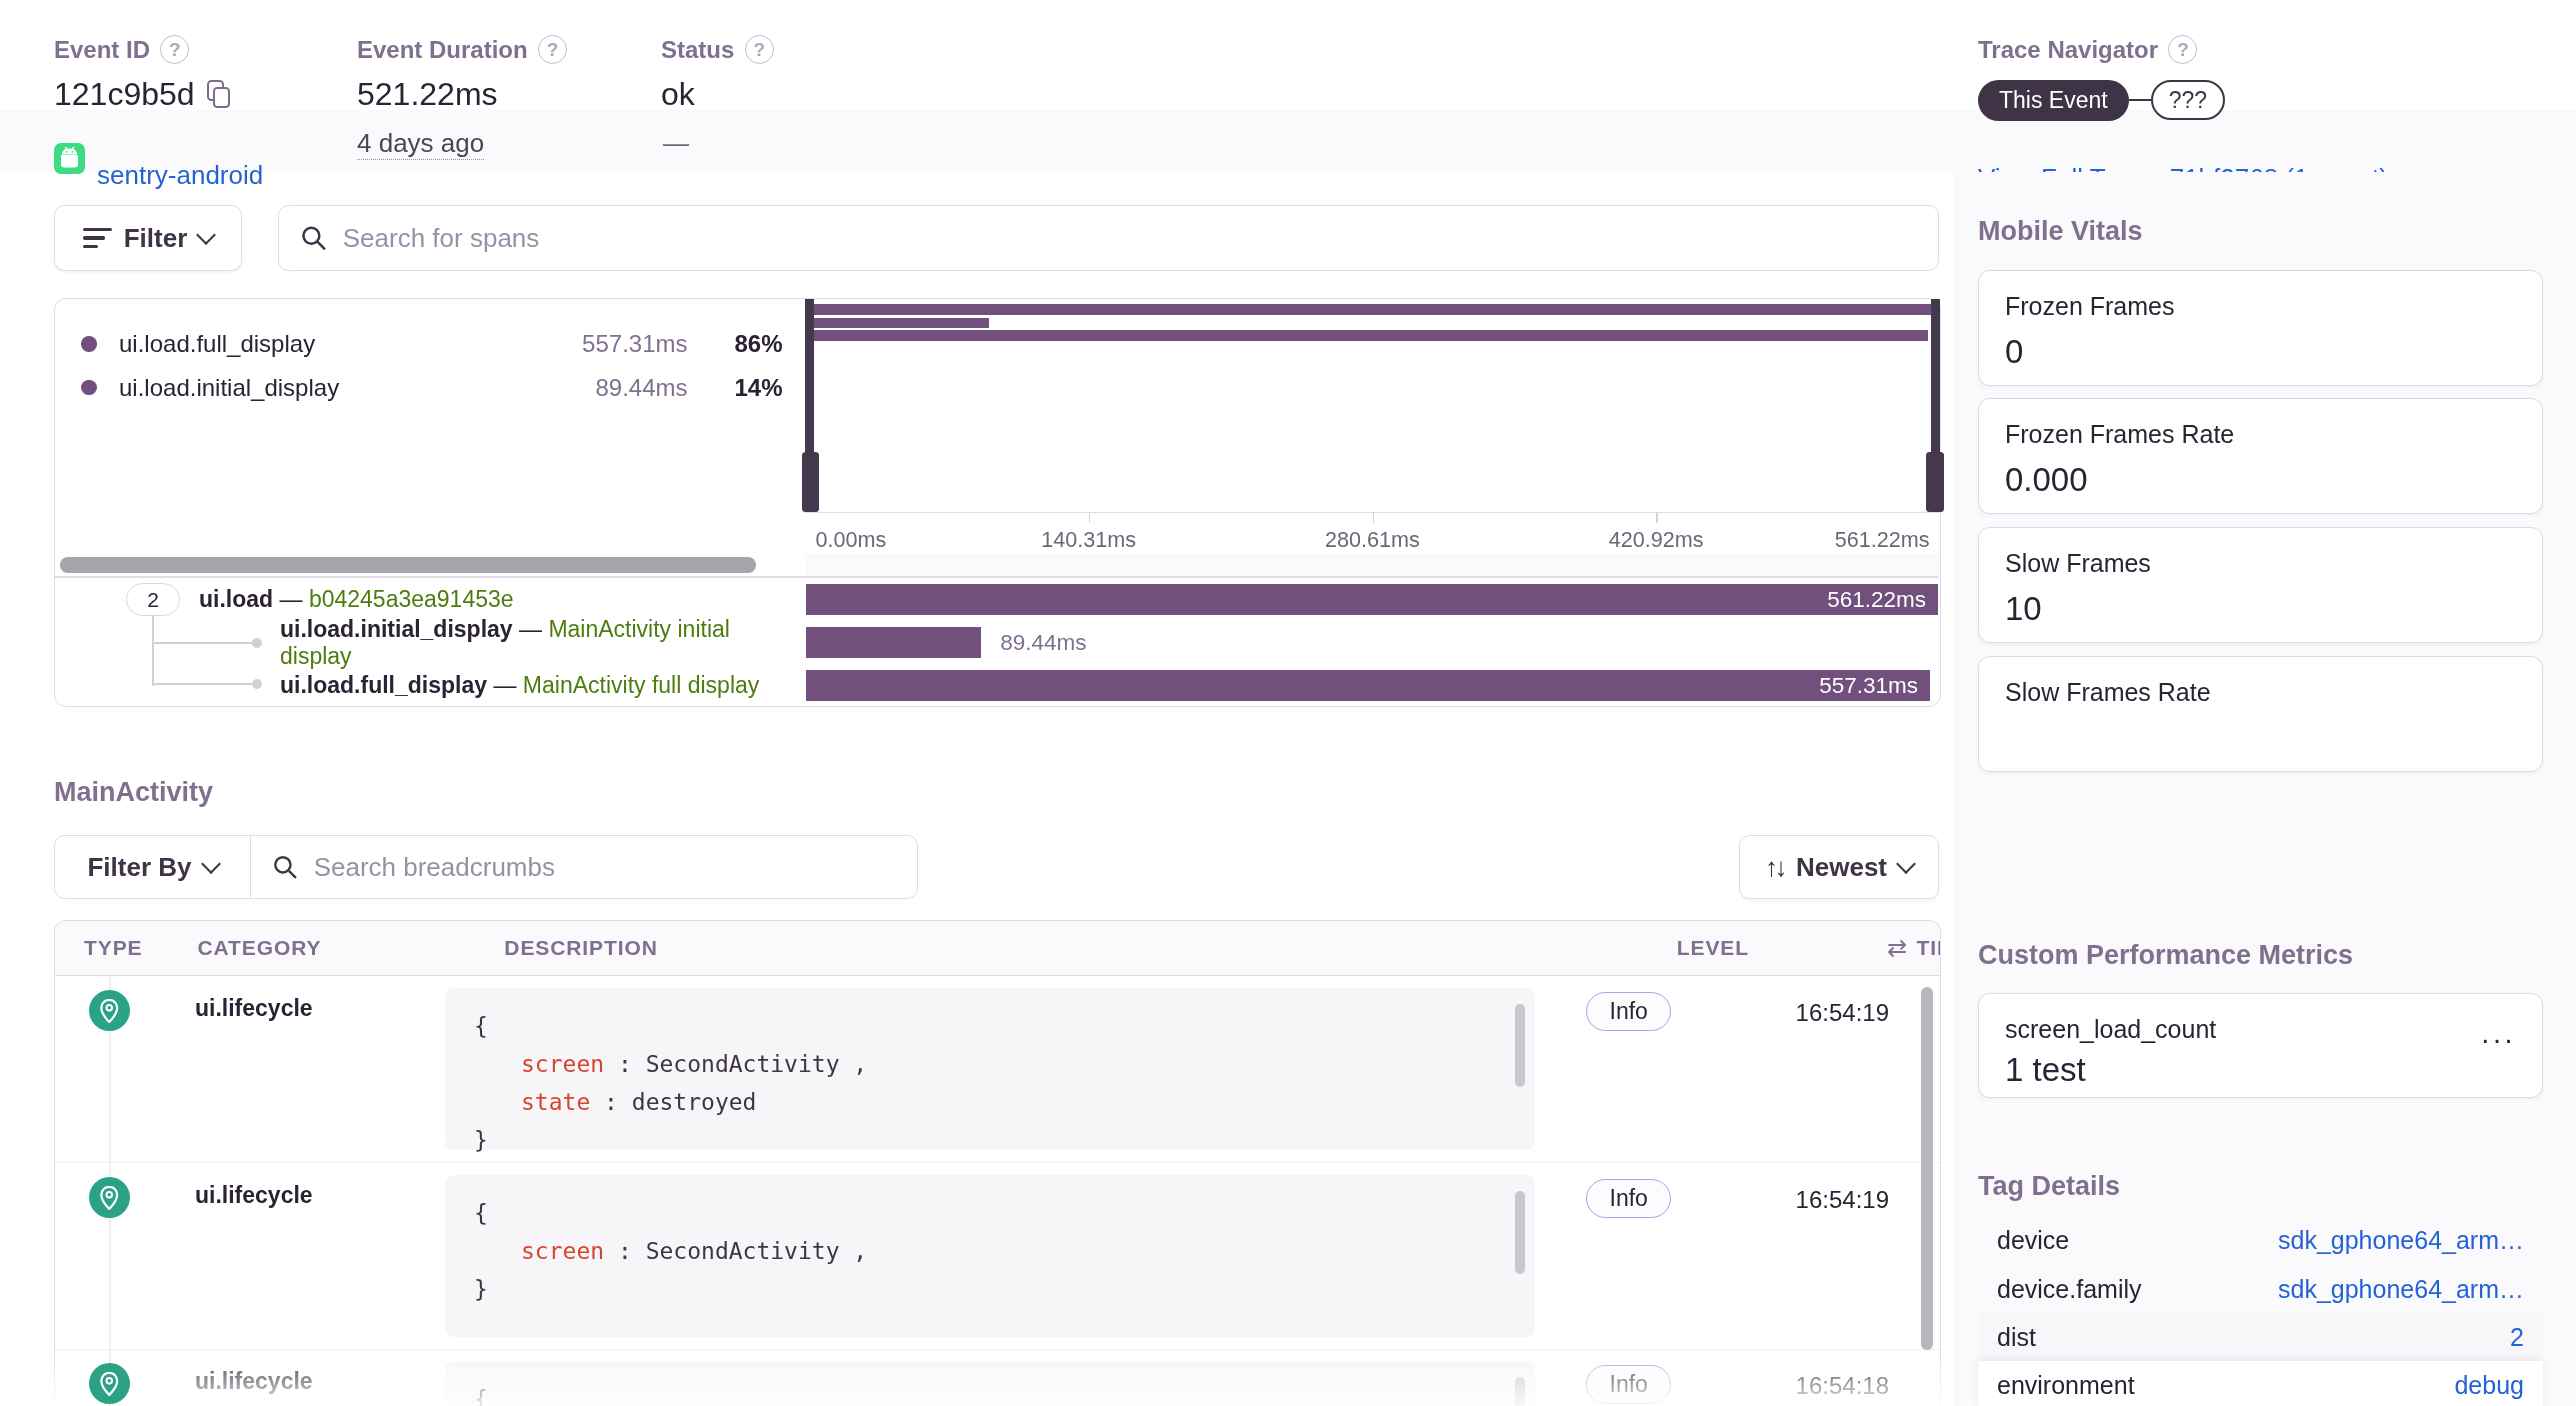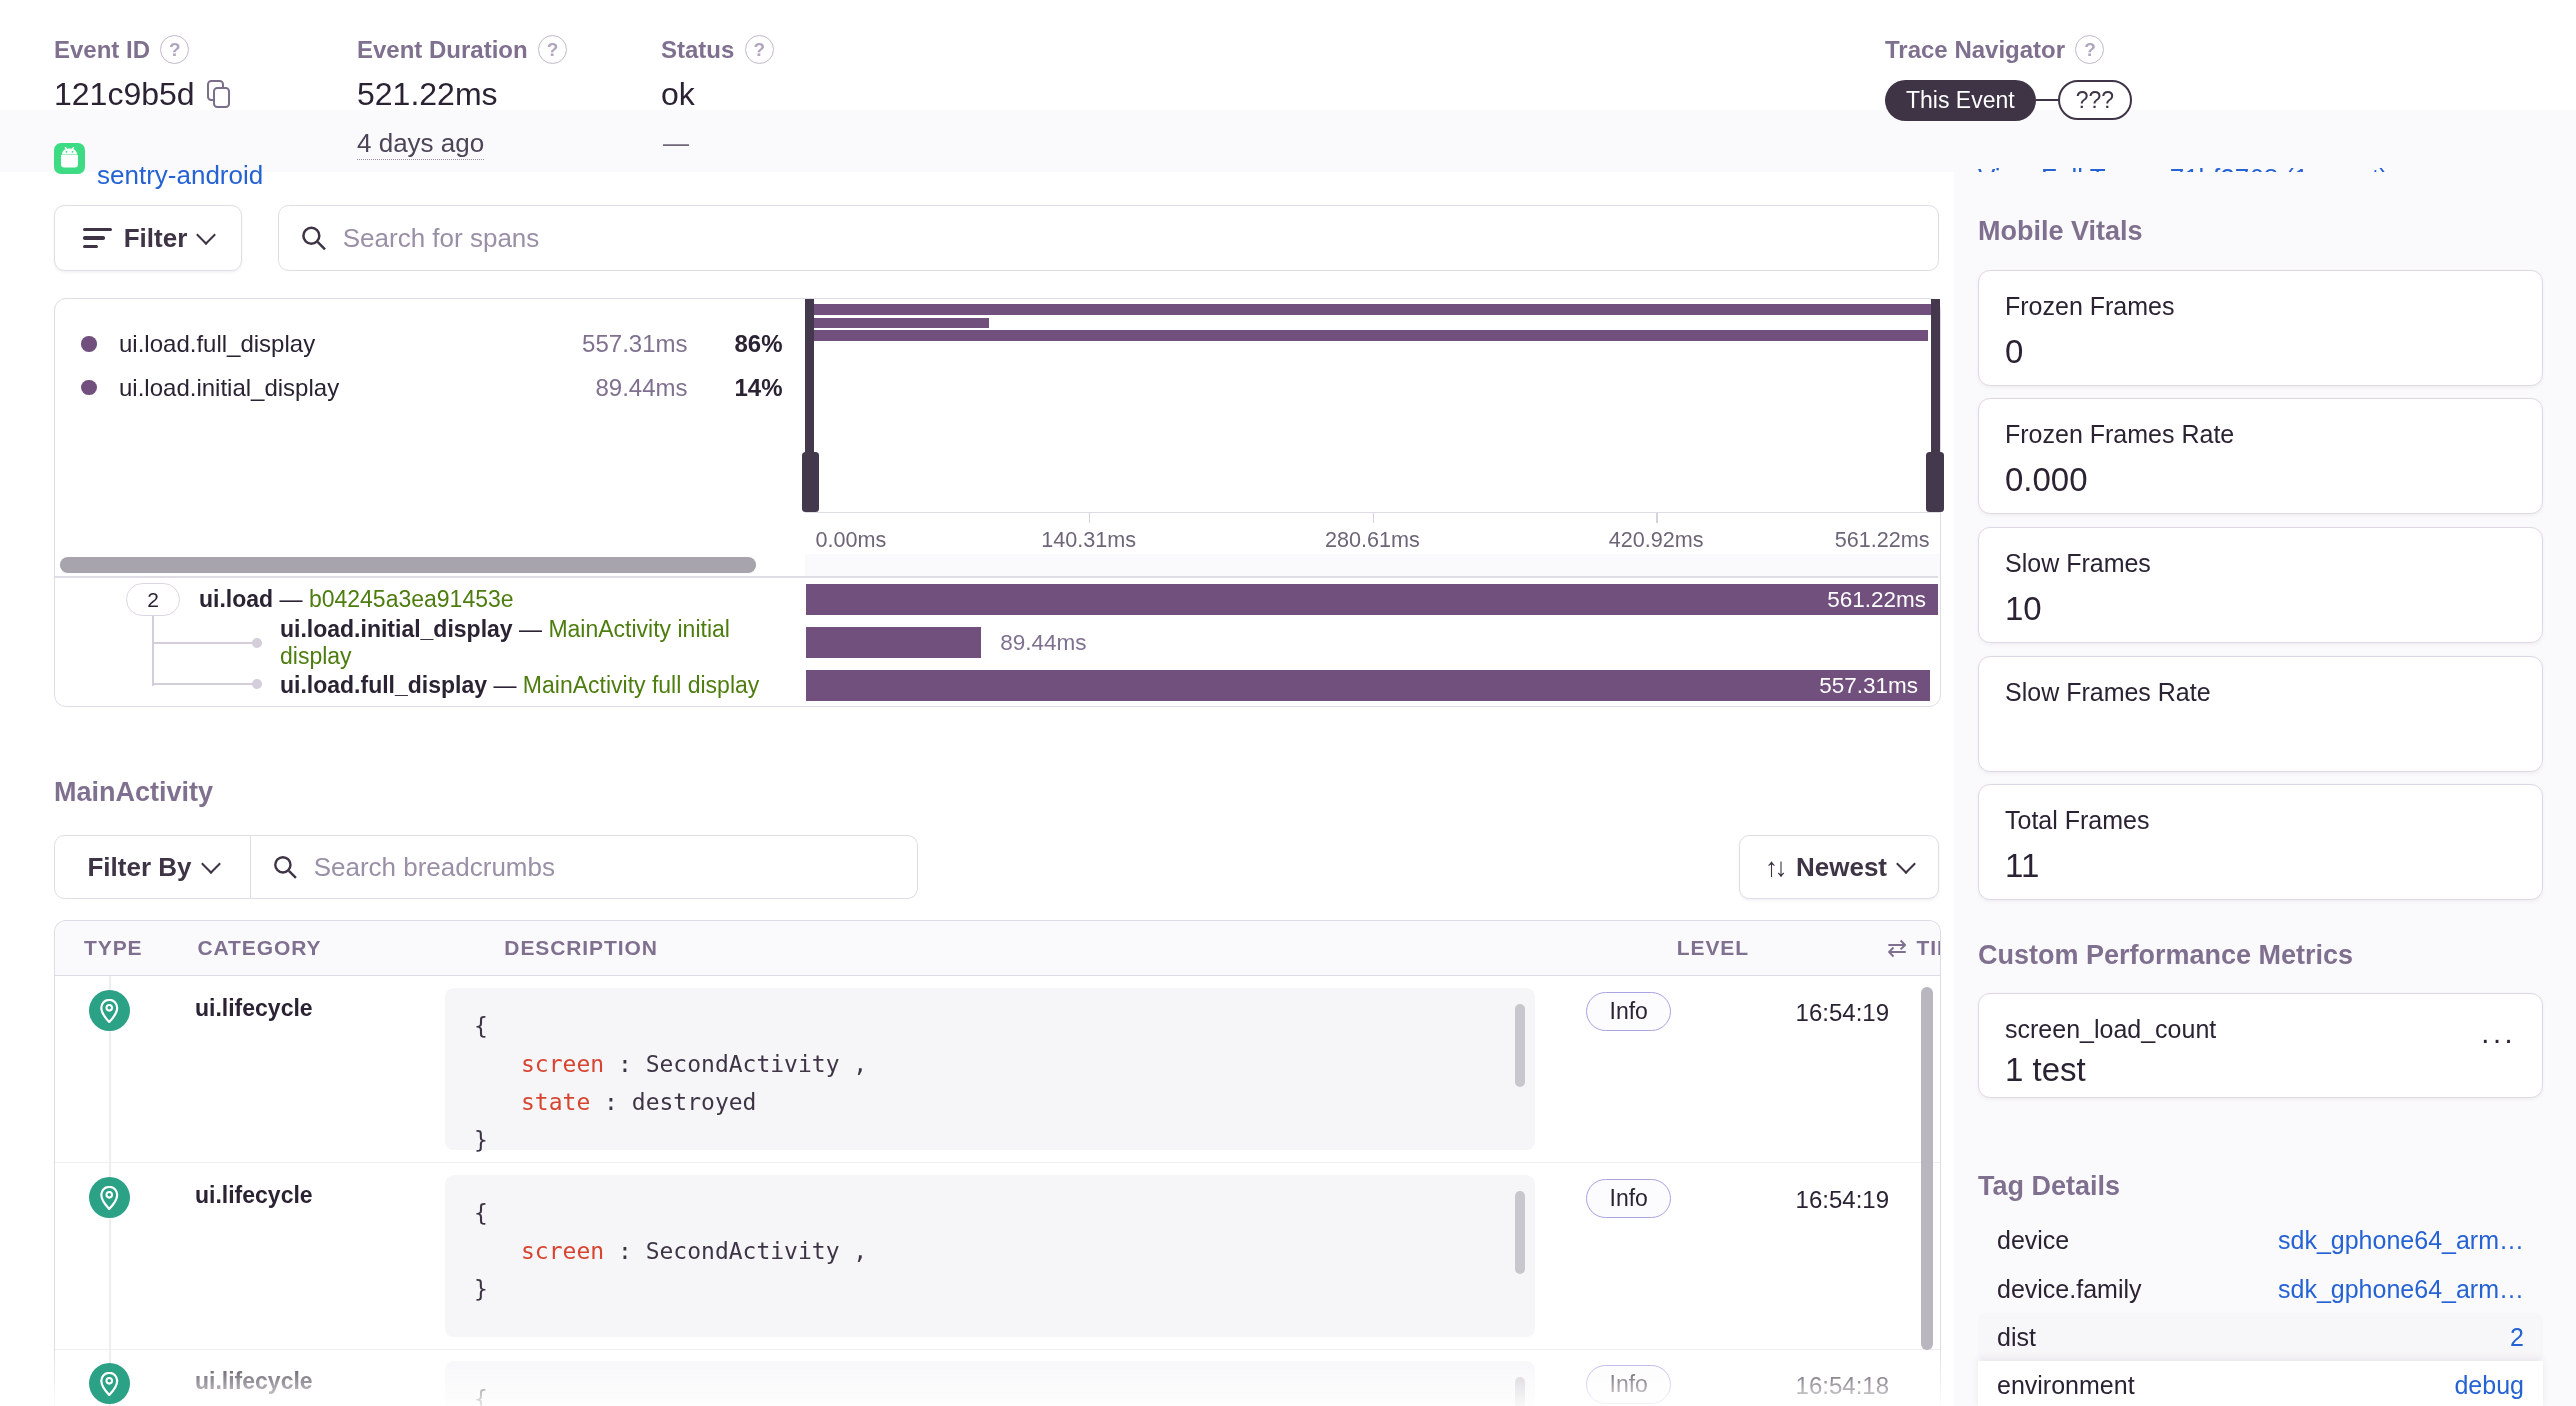--- a/index.html
+++ b/index.html
@@ -150,21 +150,21 @@
     <div class="hdr-label">
         <span>Status</span>
       <span class="qmark">?</span>
       </div>
     <div class="hdr-value">
         <span>ok</span>
       </div>
   </div>
   <div class="abs band-item dash" style="left:663px; top:128px;">—</div>
 
-  <div class="abs" style="left:1885px; top:35px;">
+  <div class="abs" style="left:1978px; top:35px;">
     <div class="hdr-label">
         <span>Trace Navigator</span>
       <span class="qmark">?</span>
       </div>
     <div style="display:flex; align-items:center; margin-top:15.5px;">
       <span class="pill-dark">This Event</span>
       <span class="pill-conn"></span>
       <span class="pill-ghost">???</span>
     </div>
   </div>
@@ -371,24 +371,20 @@
     <div class="clabel">Frozen Frames Rate</div>
     <div class="cvalue">0.000</div>
   </div>
   <div class="card" style="top:527px; height:116px;">
     <div class="clabel">Slow Frames</div>
     <div class="cvalue">10</div>
   </div>
   <div class="card" style="top:656px; height:116px;">
     <div class="clabel">Slow Frames Rate</div>
   </div>
-  <div class="card" style="top:784px; height:116px;">
-    <div class="clabel">Total Frames</div>
-    <div class="cvalue">11</div>
-  </div>
 
   <div class="abs section-title" style="left:1978px; top:940px;">Custom Performance Metrics</div>
   <div class="card" style="top:993px; height:105px;">
     <div class="clabel">screen_load_count</div>
     <div class="menu-dots">...</div>
     <div class="cvalue" style="margin-top:7px;">1 test</div>
   </div>
 
   <div class="abs section-title" style="left:1978px; top:1171px;">Tag Details</div>
   <div class="tag-row" style="top:1216px;">

